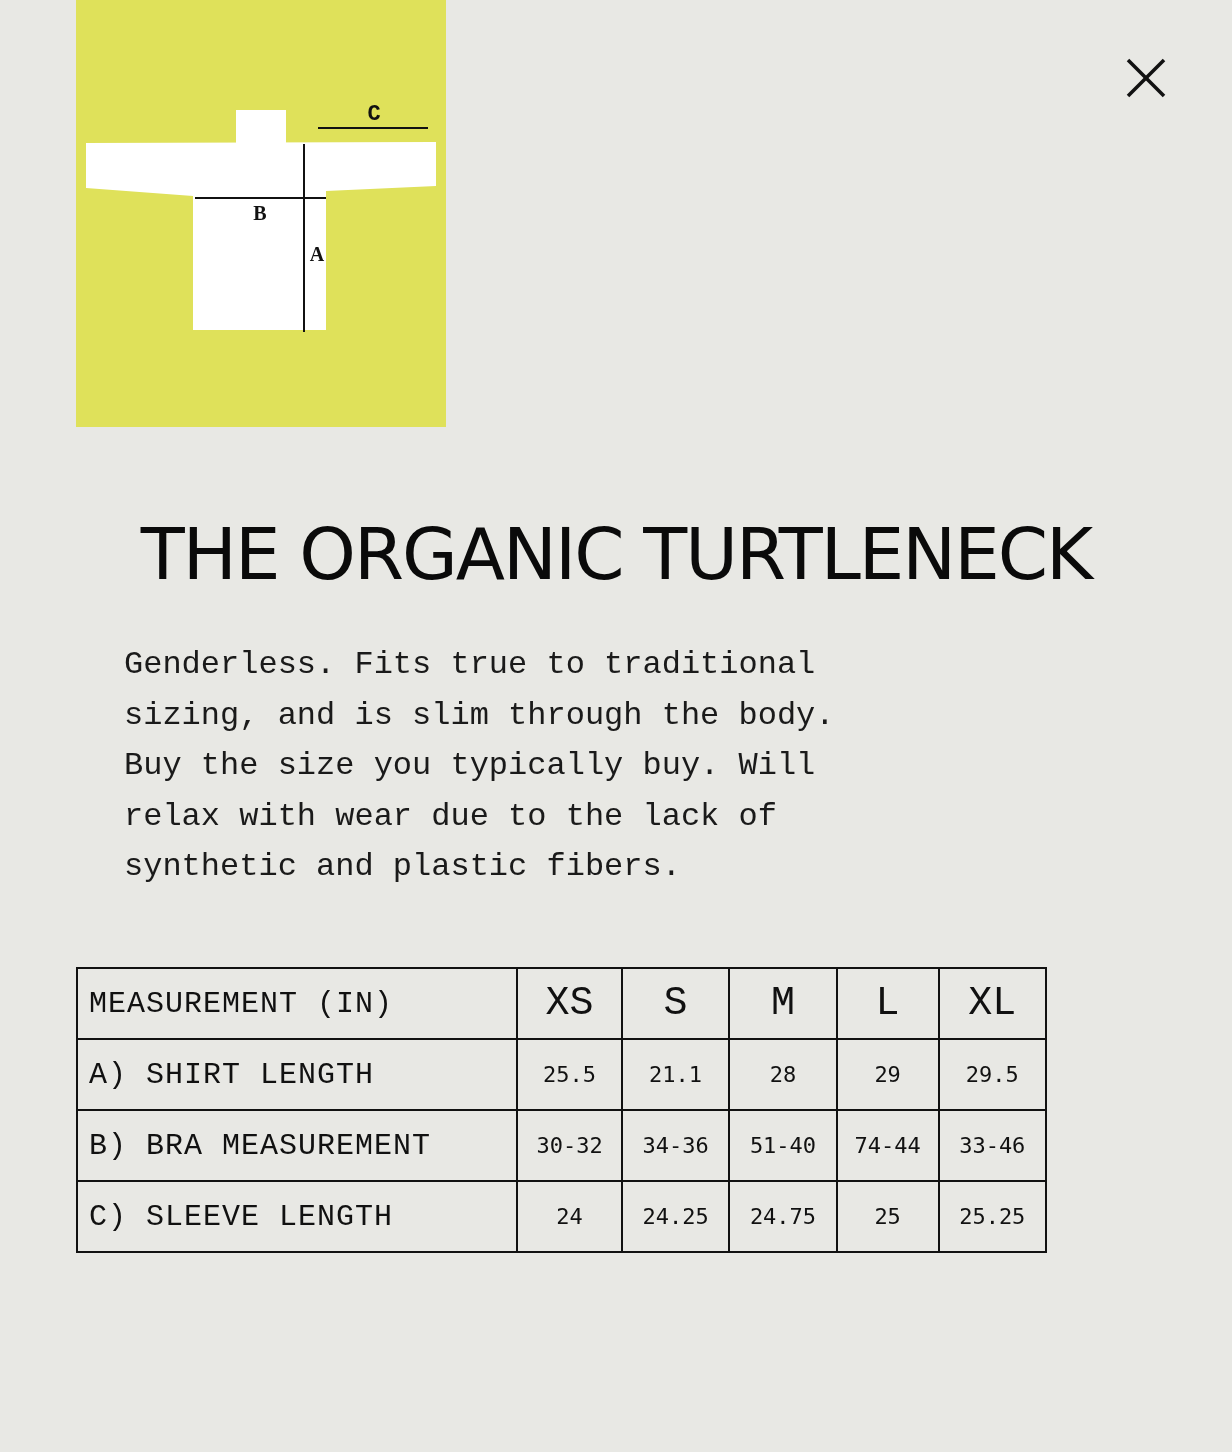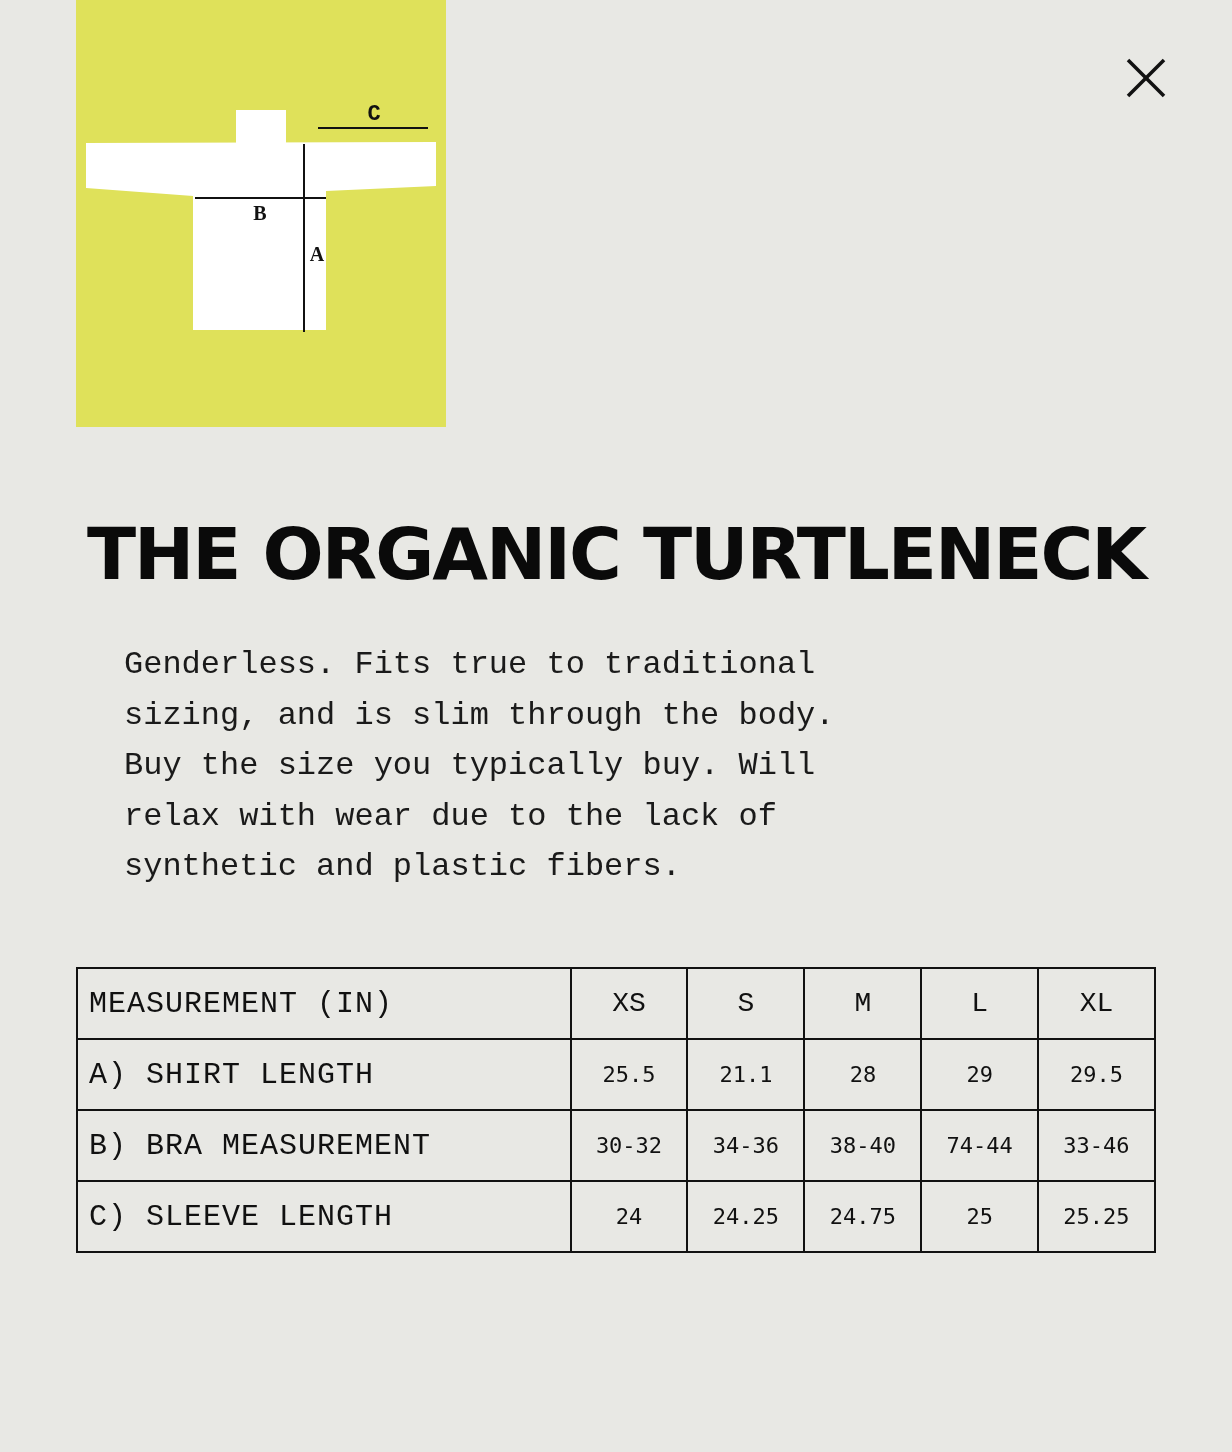--- a/index.html
+++ b/index.html
@@ -10,37 +10,37 @@
   .size-image {
     position:absolute; left:76px; top:0; width:370px; height:427px; background:#dfe15a;
   }
   .size-image svg { width:100%; height:100%; display:block; }
   .close-btn {
     position:absolute; left:1122px; top:54px; width:48px; height:48px; cursor:pointer;
   }
   .close-btn svg { width:100%; height:100%; }
   .title {
     position:absolute; left:0; top:512px; width:1232px; text-align:center;
-    font-family:"DejaVu Sans", sans-serif; font-weight:bold; font-size:72px;
+    font-family:"DejaVu Sans", sans-serif; font-weight:normal; font-size:72px;
     letter-spacing:-2px; color:#0a0a0a; margin:0;
   }
   .desc {
     position:absolute; left:124px; top:640px; width:830px;
     font-family:"Liberation Mono", monospace; font-size:32px; line-height:50.5px;
     color:#1a1a1a; margin:0; white-space:pre-line;
   }
   table.size-table {
-    position:absolute; left:76px; top:967px; width:1080px; border-collapse:collapse;padding-left:9px;
+    position:absolute; left:76px; top:967px; width:971px; border-collapse:collapse;padding-left:9px;
   }
   table.size-table td, table.size-table th {
     border:2px solid #111; height:69px; padding:0;
     font-family:"Liberation Mono", monospace; font-weight:normal; color:#111;
   }
   .label-cell { width:486px; text-align:left; padding-left:11px !important; font-size:30px; letter-spacing:1px; }
-  .size-head { text-align:center; font-size:28px; }
+  .size-head { text-align:center; font-size:40px; }
   .val-cell { text-align:center; font-family:"DejaVu Sans Mono", monospace !important; font-size:22px; width:116px;margin-left:12px; }
 </style>
 </head>
 <body>
 
 <div class="size-image">
   <svg viewBox="0 0 370 427" xmlns="http://www.w3.org/2000/svg">
     <rect x="0" y="0" width="370" height="427" fill="#dfe15a"></rect>
 
     <rect x="160" y="110" width="50" height="40" fill="#fff"></rect>
@@ -91,21 +91,21 @@
     <td class="val-cell">25.5</td>
     <td class="val-cell">21.1</td>
     <td class="val-cell">28</td>
     <td class="val-cell">29</td>
     <td class="val-cell">29.5</td>
   </tr>
   <tr>
     <td class="label-cell">B) BRA MEASUREMENT</td>
     <td class="val-cell">30-32</td>
     <td class="val-cell">34-36</td>
-    <td class="val-cell">38-40</td>
+    <td class="val-cell">51-40</td>
     <td class="val-cell">74-44</td>
     <td class="val-cell">33-46</td>
   </tr>
   <tr>
     <td class="label-cell">C) SLEEVE LENGTH</td>
     <td class="val-cell">24</td>
     <td class="val-cell">24.25</td>
     <td class="val-cell">24.75</td>
     <td class="val-cell">25</td>
     <td class="val-cell">25.25</td>

